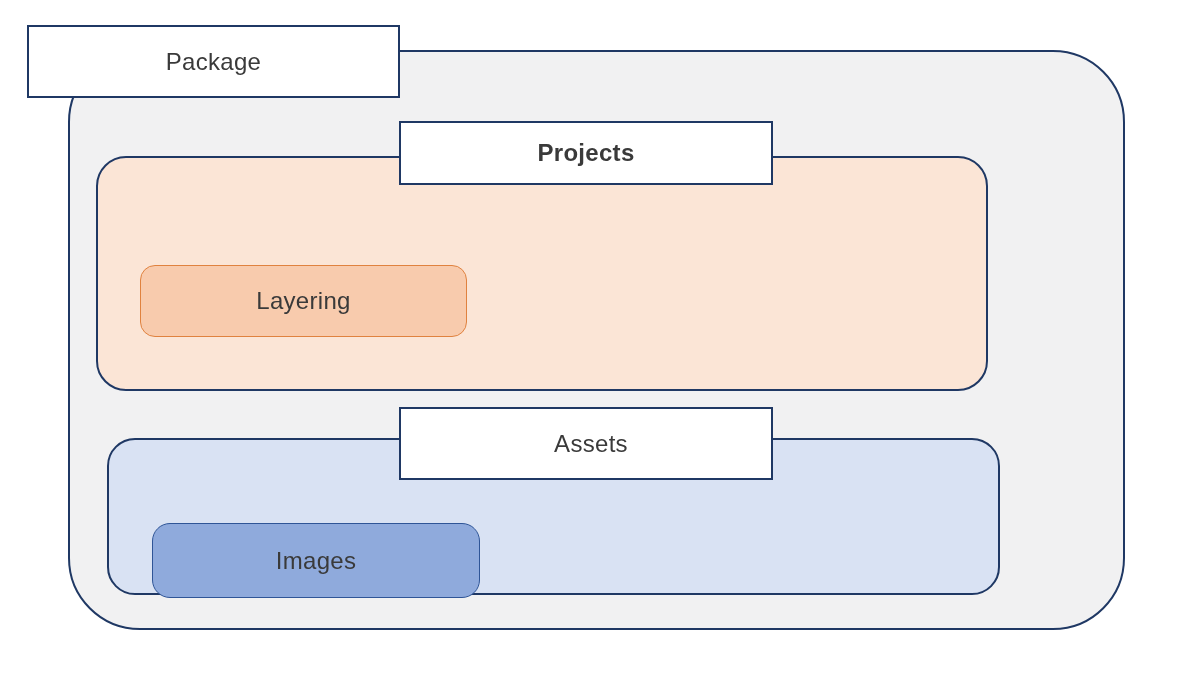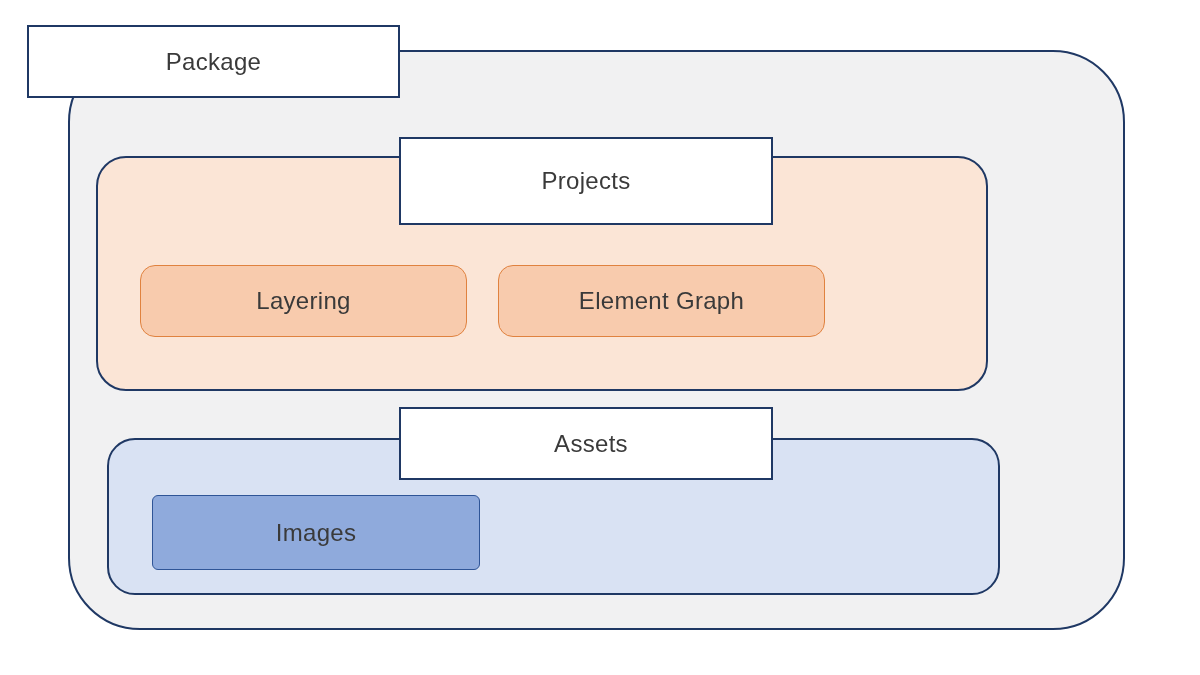--- a/index.html
+++ b/index.html
@@ -35,21 +35,21 @@
     border: 2.5px solid var(--outline, #1f3864);
     border-radius: 72px;
   }
   
   .title-tag {
     background: var(--label-fill, #ffffff);
     border: 2px solid var(--outline, #1f3864);
     z-index: 3;
   }
   .tag-package { left: 27px;  top: 25px;  width: 373px; height: 73px; }
-  .tag-projects{ left: 399px; top: 137px; width: 374px; height: 88px; }
+  .tag-projects{ left: 399px; top: 121px; width: 374px; height: 64px; font-weight: bold; }
   .tag-assets  { left: 399px; top: 407px; width: 374px; height: 73px; padding-left: 10px; }
   
   .projects-body {
     left: 96px; top: 156px;
     width: 892px; height: 235px;
     background: var(--projects-fill, #fbe5d6);
     border: 2px solid var(--outline, #1f3864);
     border-radius: 30px;
     z-index: 1;
   }
@@ -66,22 +66,23 @@
     background: var(--projects-child-fill, #f8cbad);
     border: 1.5px solid var(--projects-child-border, #e0823f);
     border-radius: 15px;
     z-index: 2;
   }
   .node-layering      { left: 140px; top: 265px; width: 327px; height: 72px; }
   .node-element-graph { left: 498px; top: 265px; width: 327px; height: 72px; }
   .node-blue {
     background: var(--assets-child-fill, #8faadc);
     border: 1.5px solid var(--assets-child-border, #2f5597);
-    border-radius: 6px;
+    border-radius: 18px;
     z-index: 2;
+    margin-top: 28px;
   }
   .node-images { left: 152px; top: 495px; width: 328px; height: 75px; }
 </style>
 </head>
 <body>
 
 <div class="stage">
 
   <div class="shape package-body"></div>
 
@@ -92,23 +93,20 @@
   <div class="shape projects-body"></div>
 
   <div class="shape title-tag tag-projects">
     <span>Projects</span>
   </div>
 
   <div class="shape node-orange node-layering">
     <span>Layering</span>
   </div>
 
-  <div class="shape node-orange node-element-graph">
-    <span>Element Graph</span>
-  </div>
 
   <div class="shape assets-body"></div>
 
   <div class="shape title-tag tag-assets">
     <span>Assets</span>
   </div>
 
   <div class="shape node-blue node-images">
     <span>Images</span>
   </div>

